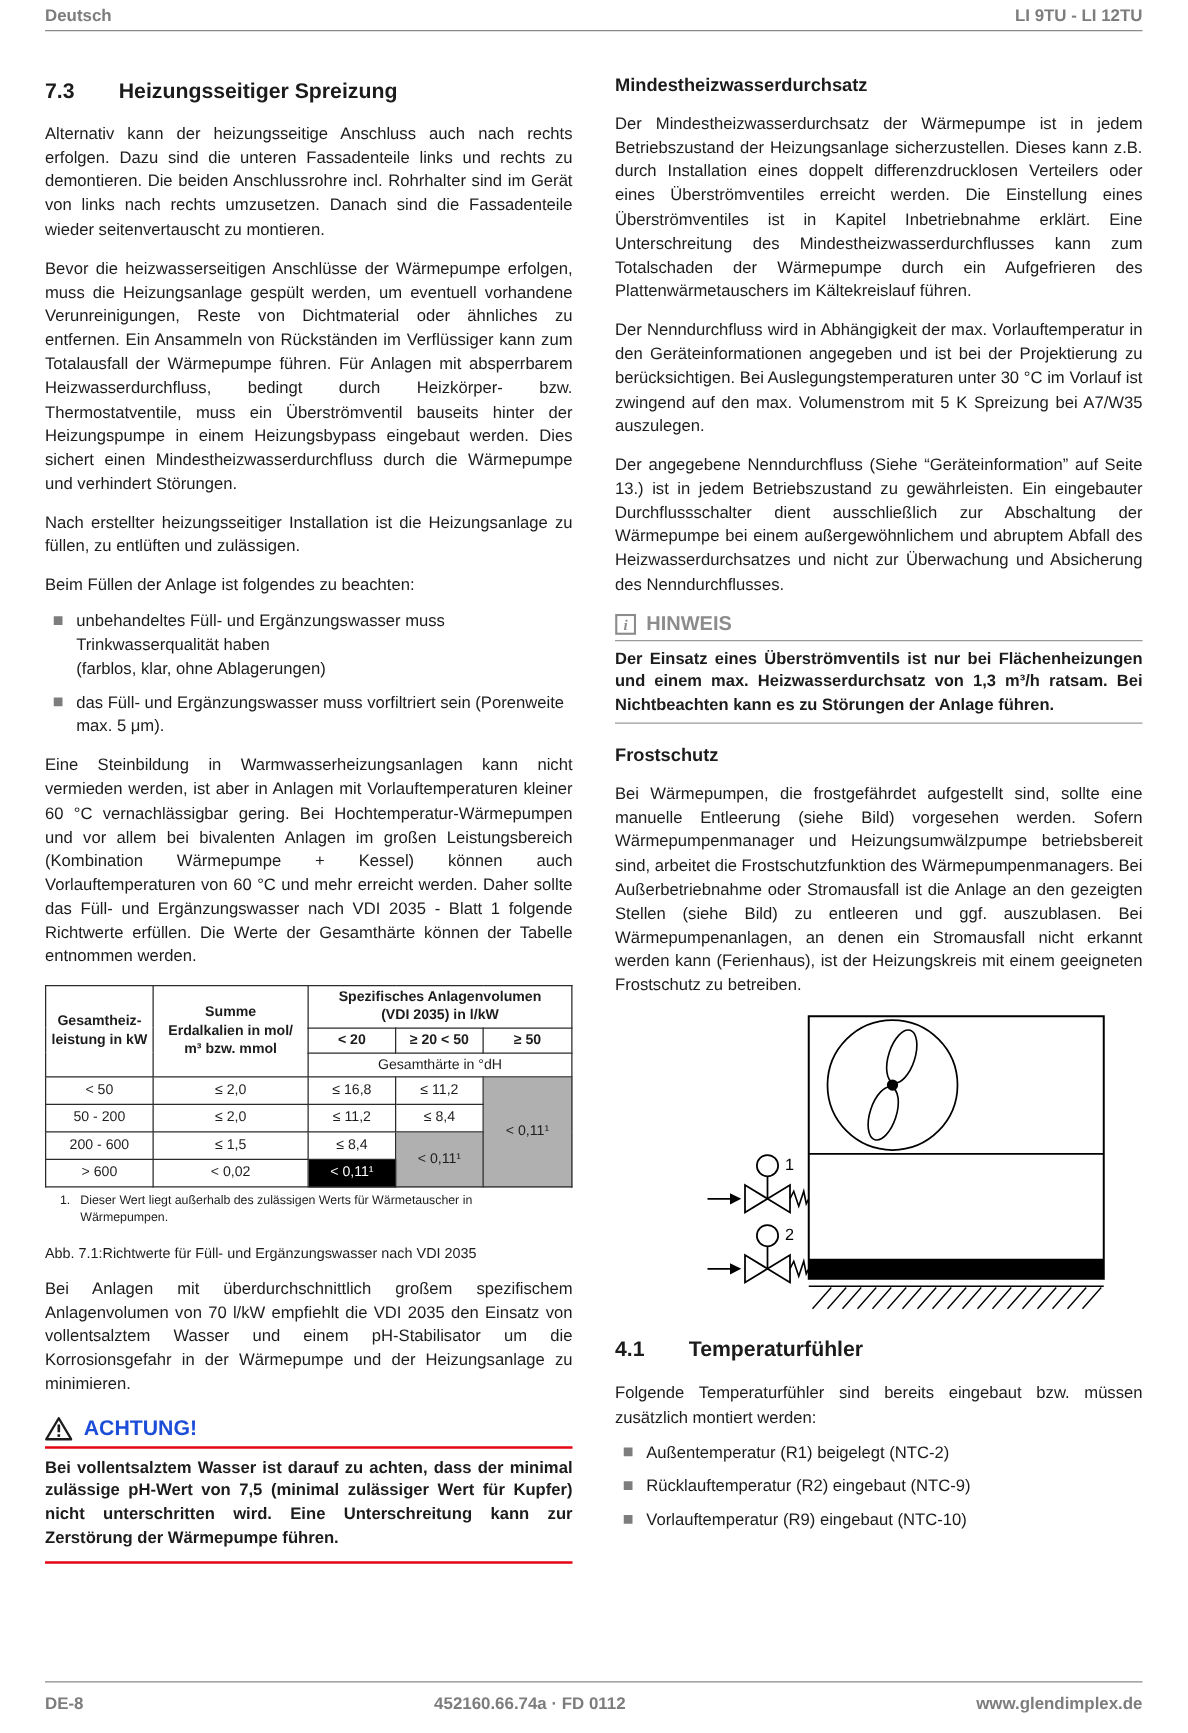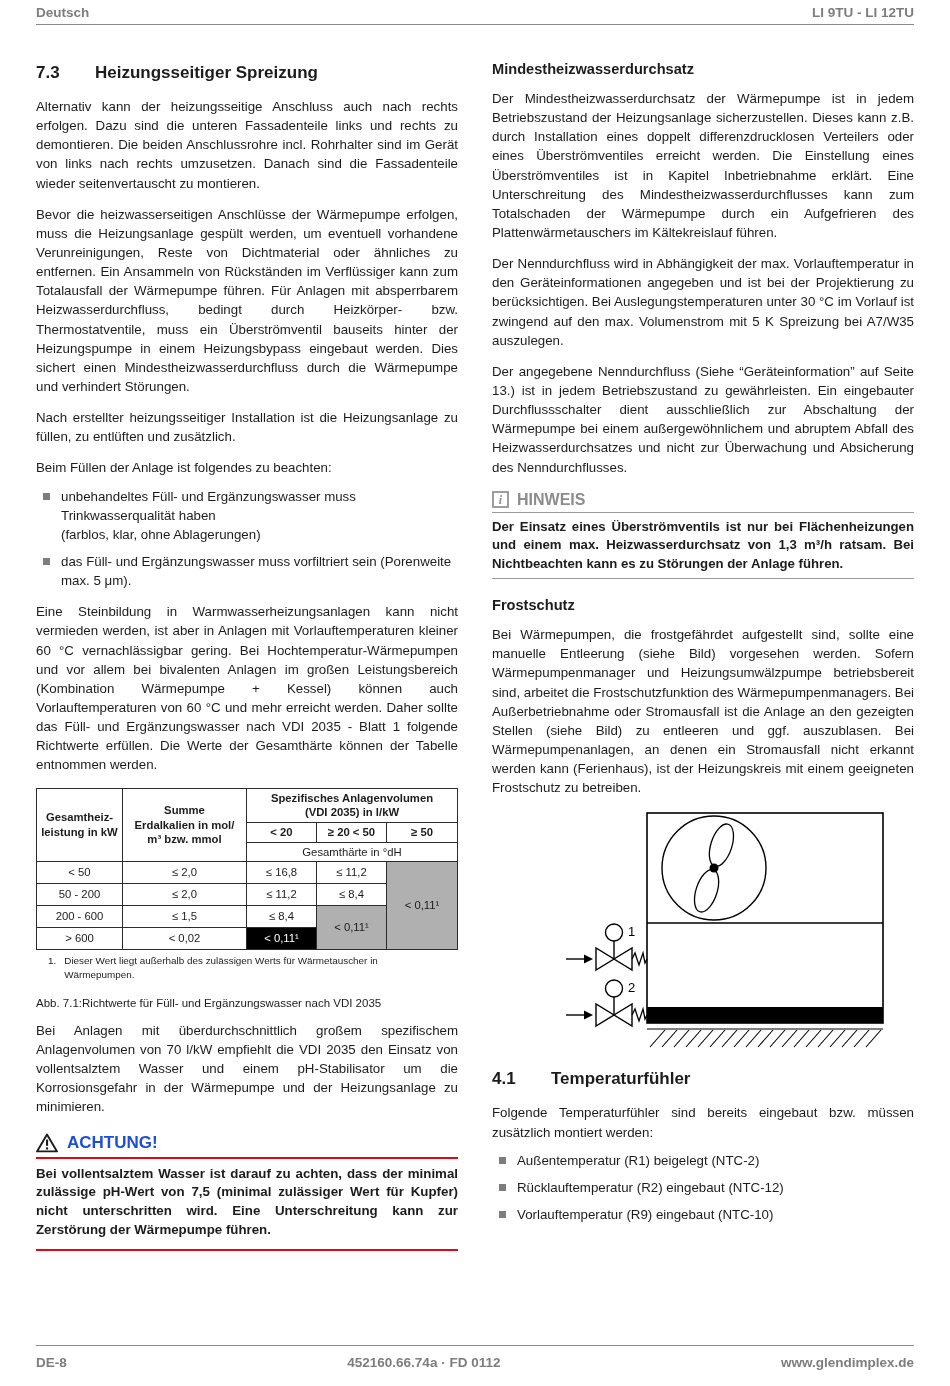--- a/index.html
+++ b/index.html
@@ -50,21 +50,21 @@
 
   <div class="columns">
 
     <div class="col">
       <div class="sec-heading">
         <span class="sec-num">7.3</span>
         <span>Heizungsseitiger Spreizung</span>
       </div>
       <p class="body">Alternativ kann der heizungsseitige Anschluss auch nach rechts erfolgen. Dazu sind die unteren Fassadenteile links und rechts zu demontieren. Die beiden Anschlussrohre incl. Rohrhalter sind im Gerät von links nach rechts umzusetzen. Danach sind die Fassadenteile wieder seitenvertauscht zu montieren.</p>
       <p class="body">Bevor die heizwasserseitigen Anschlüsse der Wärmepumpe erfolgen, muss die Heizungsanlage gespült werden, um eventuell vorhandene Verunreinigungen, Reste von Dichtmaterial oder ähnliches zu entfernen. Ein Ansammeln von Rückständen im Verflüssiger kann zum Totalausfall der Wärmepumpe führen. Für Anlagen mit absperrbarem Heizwasserdurchfluss, bedingt durch Heizkörper- bzw. Thermostatventile, muss ein Überströmventil bauseits hinter der Heizungspumpe in einem Heizungsbypass eingebaut werden. Dies sichert einen Mindestheizwasserdurchfluss durch die Wärmepumpe und verhindert Störungen.</p>
-      <p class="body">Nach erstellter heizungsseitiger Installation ist die Heizungsanlage zu füllen, zu entlüften und zusätzlich.</p>
+      <p class="body">Nach erstellter heizungsseitiger Installation ist die Heizungsanlage zu füllen, zu entlüften und zulässigen.</p>
       <p class="body">Beim Füllen der Anlage ist folgendes zu beachten:</p>
 
       <div class="bullet">
         <span class="sq"></span>
         <span class="pre">unbehandeltes Füll- und Ergänzungswasser muss Trinkwasserqualität haben
 (farblos, klar, ohne Ablagerungen)</span>
       </div>
       <div class="bullet">
         <span class="sq"></span>
         <span class="pre">das Füll- und Ergänzungswasser muss vorfiltriert sein (Porenweite max. 5 μm).</span>
@@ -212,21 +212,21 @@
         <span>Temperaturfühler</span>
       </div>
       <p class="body">Folgende Temperaturfühler sind bereits eingebaut bzw. müssen zusätzlich montiert werden:</p>
 
       <div class="bullet">
         <span class="sq"></span>
         <span>Außentemperatur (R1) beigelegt (NTC-2)</span>
       </div>
       <div class="bullet">
         <span class="sq"></span>
-        <span>Rücklauftemperatur (R2) eingebaut (NTC-12)</span>
+        <span>Rücklauftemperatur (R2) eingebaut (NTC-9)</span>
       </div>
       <div class="bullet">
         <span class="sq"></span>
         <span>Vorlauftemperatur (R9) eingebaut (NTC-10)</span>
       </div>
     </div>
   </div>
 
   <div class="doc-footer">
     <div class="doc-footer-rule"></div>

